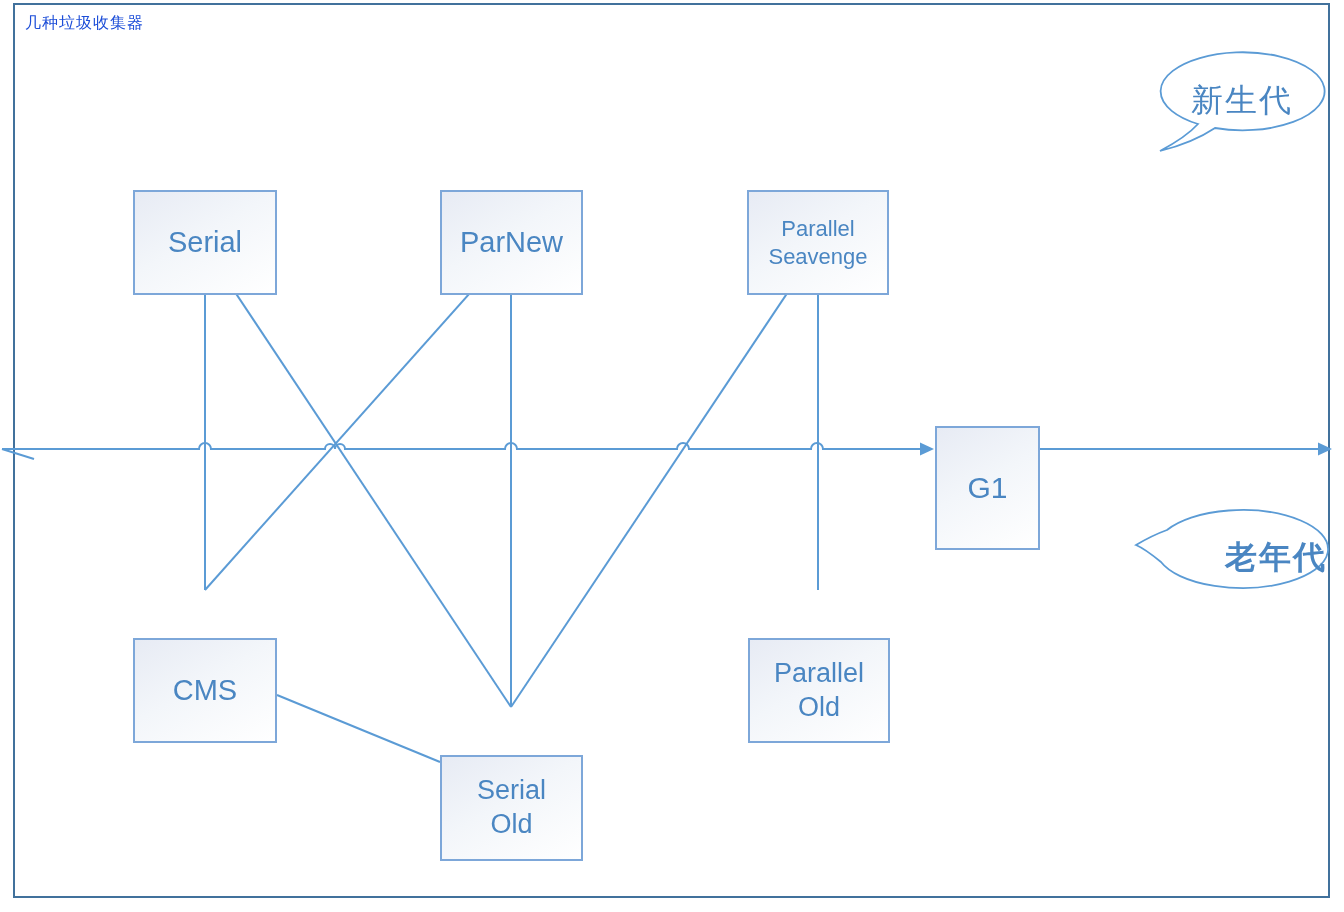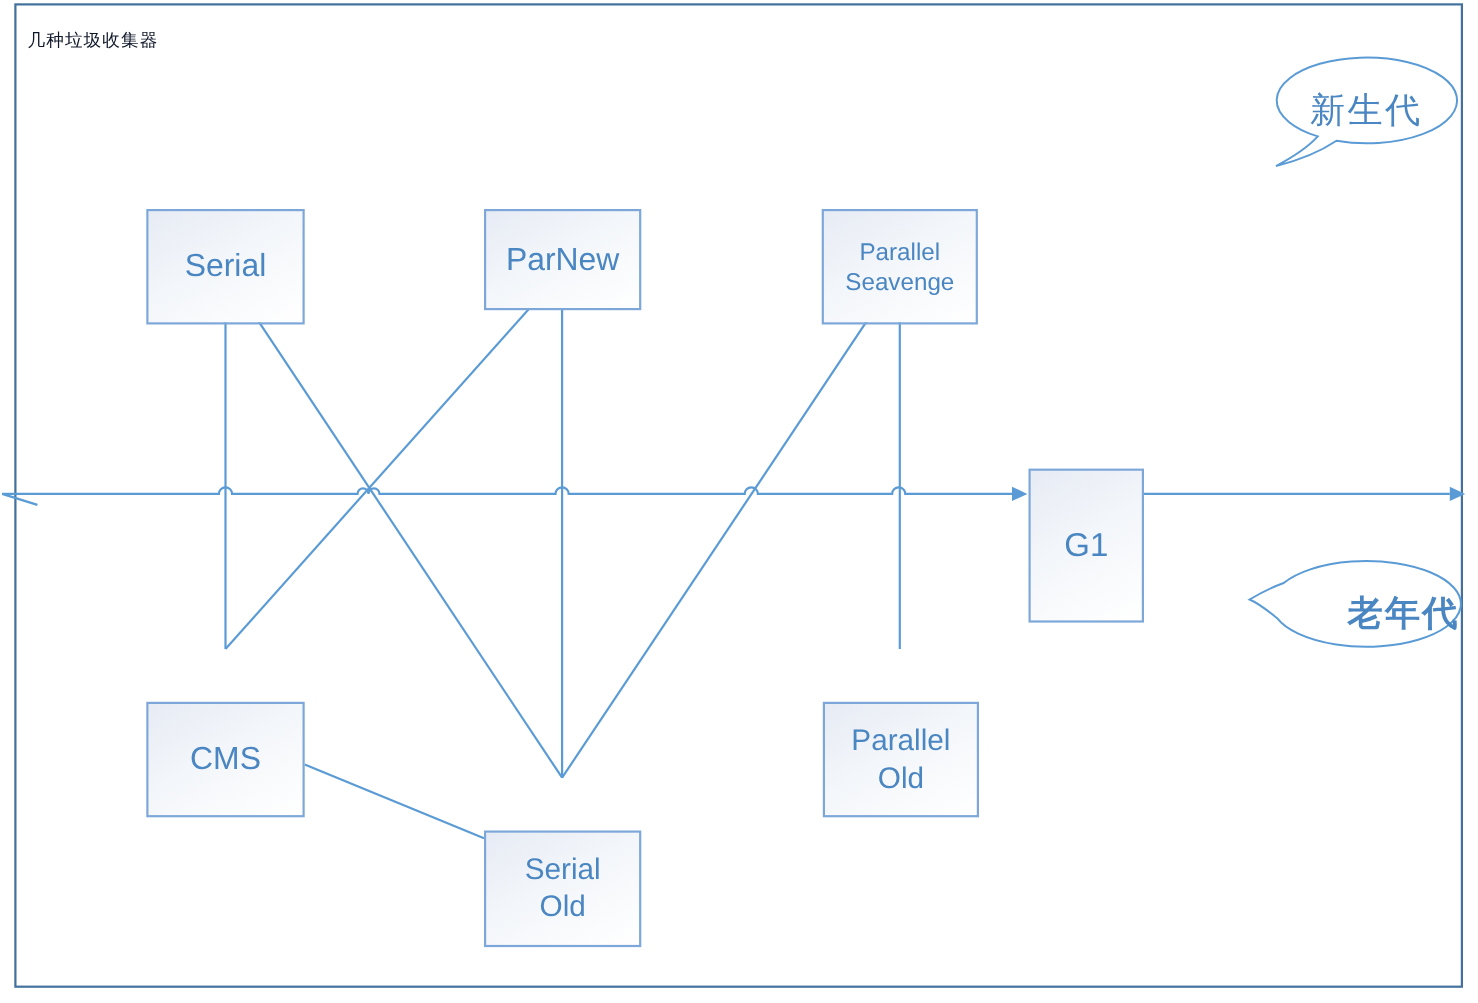--- a/index.html
+++ b/index.html
@@ -5,35 +5,35 @@
   html,body{margin:0;padding:0;background:#fff;}
   #stage{
     position:relative;width:1344px;height:912px;overflow:hidden;
     font-family:"Liberation Sans", sans-serif;background:#fff;
   }
   .frame{
     position:absolute;left:13px;top:3px;width:1317px;height:895px;
     border:2px solid #41719c;background:transparent;box-sizing:border-box;
   }
   .diagram-title{
-    position:absolute;left:25px;top:27px;font-size:16px;color:#0f172a;
+    position:absolute;left:25px;top:13px;font-size:16px;color:#1d4ed8;
     letter-spacing:1px;z-index:3;
   }
   svg.wires{position:absolute;left:0;top:0;z-index:1;}
   .node{
     position:absolute;box-sizing:border-box;z-index:2;
     border:2px solid #7da7d9;
     background:linear-gradient(150deg,#e7ebf4 0%,#f3f6fa 45%,#ffffff 100%);
     color:#4a86c2;display:flex;align-items:center;justify-content:center;
     text-align:center;line-height:1.25;margin-top:48px;
   }
   .node-serial   {left:133px;top:142px;width:144px;height:105px;font-size:29px;}
-  .node-parnew   {left:440px;top:142px;width:143px;height:92px;font-size:29px;}
+  .node-parnew   {left:440px;top:142px;width:143px;height:105px;font-size:29px;}
   .node-pscav    {left:747px;top:142px;width:142px;height:105px;font-size:22px;padding:12px 14px;}
-  .node-g1       {left:935px;top:378px;width:105px;height:140px;font-size:30px;}
+  .node-g1       {left:935px;top:378px;width:105px;height:124px;font-size:30px;}
   .node-cms      {left:133px;top:590px;width:144px;height:105px;font-size:29px;}
   .node-serialold{left:440px;top:707px;width:143px;height:106px;font-size:27px;padding:0 24px;}
   .node-parold   {left:748px;top:590px;width:142px;height:105px;font-size:27px;padding:0 20px;}
   .callout-label{
     position:absolute;z-index:2;width:130px;text-align:center;
     font-size:32px;color:#4a86c2;letter-spacing:2px;
   }
   .callout-young{left:1177px;top:79px;}
   .callout-old  {left:1211px;top:536px;font-weight:bold;}
 </style>

